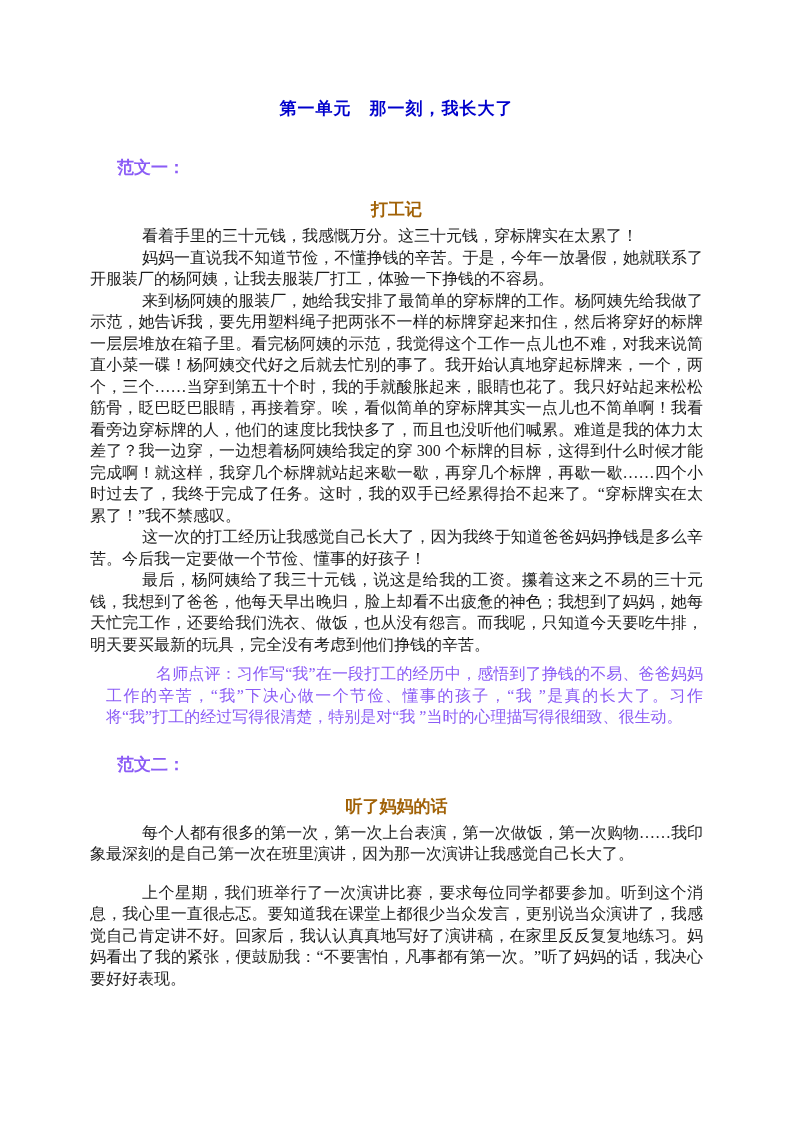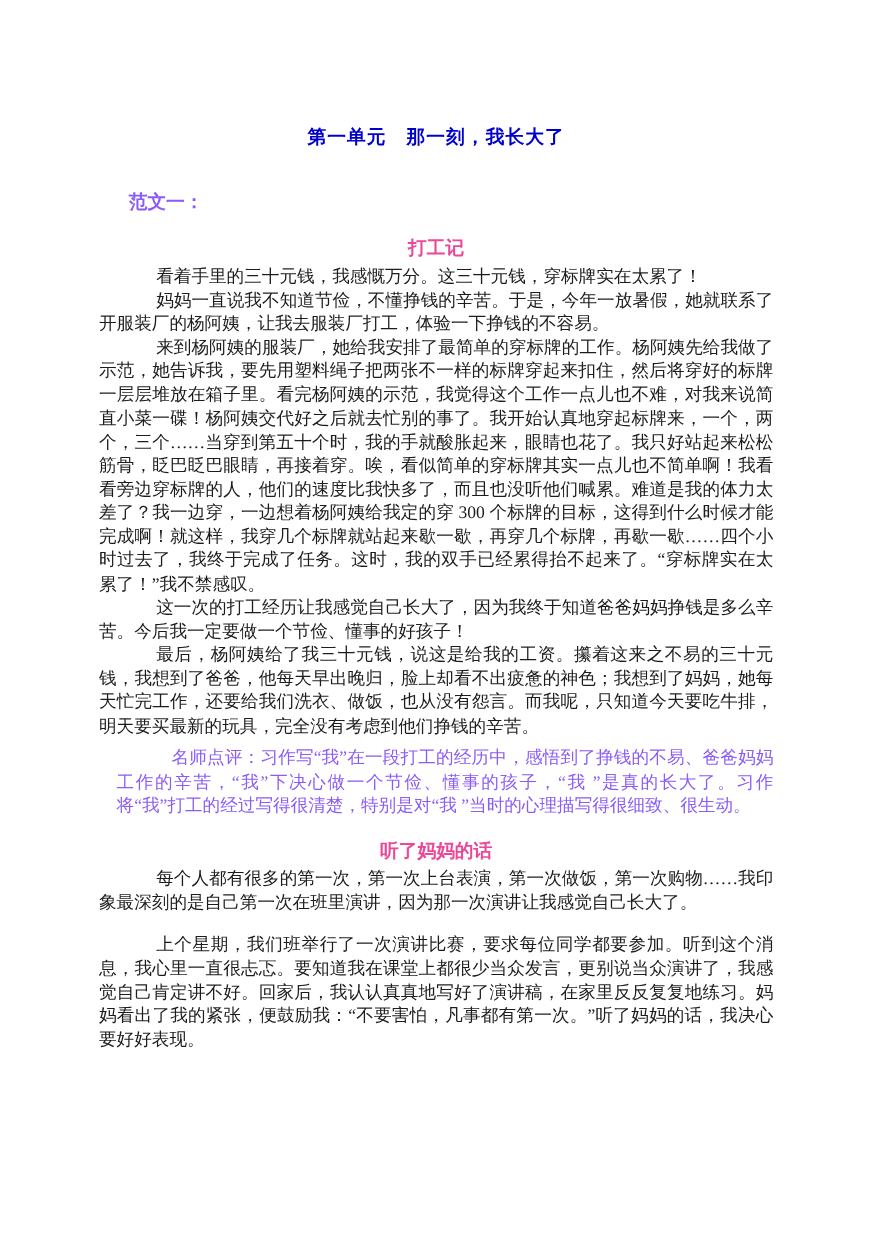--- a/index.html
+++ b/index.html
@@ -7,21 +7,21 @@
     padding: 0;
     background: #ffffff;
   }
   .page {
     position: relative;
     width: 793px;
     height: 1122px;
     margin: 0 auto;
     background: #ffffff;
     box-sizing: border-box;
-    padding: 16px 90px;
+    padding: 0 90px;
     overflow: hidden;
     font-family: "Liberation Serif", "DejaVu Serif", serif;
     color: #1c1c1c;
   }
   .unit-title {
     margin: 96px 0 0 0;
     text-align: center;
     color: #0000cc;
     font-family: "Liberation Sans", "DejaVu Sans", sans-serif;
     font-weight: bold;
@@ -37,21 +37,21 @@
     line-height: 24px;
     color: #8b5cf6;
   }
   .essay-title {
     margin: 18px 0 0 0;
     text-align: center;
     font-family: "Liberation Sans", "DejaVu Sans", sans-serif;
     font-weight: bold;
     font-size: 17px;
     line-height: 24px;
-    color: #ec4899;
+    color: #a16207;
   }
   .body-p {
     margin: 0;
     font-size: 16px;
     line-height: 21.5px;
     text-align: justify;
     text-indent: 52px;
   }
   .body-start {
     margin-top: 3px;
@@ -90,20 +90,21 @@
     <p class="body-p">来到杨阿姨的服装厂，她给我安排了最简单的穿标牌的工作。杨阿姨先给我做了示范，她告诉我，要先用塑料绳子把两张不一样的标牌穿起来扣住，然后将穿好的标牌一层层堆放在箱子里。看完杨阿姨的示范，我觉得这个工作一点儿也不难，对我来说简直小菜一碟！杨阿姨交代好之后就去忙别的事了。我开始认真地穿起标牌来，一个，两个，三个……当穿到第五十个时，我的手就酸胀起来，眼睛也花了。我只好站起来松松筋骨，眨巴眨巴眼睛，再接着穿。唉，看似简单的穿标牌其实一点儿也不简单啊！我看看旁边穿标牌的人，他们的速度比我快多了，而且也没听他们喊累。难道是我的体力太差了？我一边穿，一边想着杨阿姨给我定的穿 300 个标牌的目标，这得到什么时候才能完成啊！就这样，我穿几个标牌就站起来歇一歇，再穿几个标牌，再歇一歇……四个小时过去了，我终于完成了任务。这时，我的双手已经累得抬不起来了。“穿标牌实在太累了！”我不禁感叹。</p>
 
     <p class="body-p">这一次的打工经历让我感觉自己长大了，因为我终于知道爸爸妈妈挣钱是多么辛苦。今后我一定要做一个节俭、懂事的好孩子！</p>
 
     <p class="body-p">最后，杨阿姨给了我三十元钱，说这是给我的工资。攥着这来之不易的三十元钱，我想到了爸爸，他每天早出晚归，脸上却看不出疲惫的神色；我想到了妈妈，她每天忙完工作，还要给我们洗衣、做饭，也从没有怨言。而我呢，只知道今天要吃牛排，明天要买最新的玩具，完全没有考虑到他们挣钱的辛苦。</p>
 
     <p class="comment">名师点评：习作写“我”在一段打工的经历中，感悟到了挣钱的不易、爸爸妈妈工作的辛苦，“我”下决心做一个节俭、懂事的孩子，“我 ”是真的长大了。习作将“我”打工的经过写得很清楚，特别是对“我 ”当时的心理描写得很细致、很生动。</p>
   </section>
 
   <section>
+    <h2 class="section-label section-label-2">范文二：</h2>
 
     <h3 class="essay-title">听了妈妈的话</h3>
 
     <p class="body-p body-start">每个人都有很多的第一次，第一次上台表演，第一次做饭，第一次购物……我印象最深刻的是自己第一次在班里演讲，因为那一次演讲让我感觉自己长大了。</p>
 
     <p class="body-p para-break">上个星期，我们班举行了一次演讲比赛，要求每位同学都要参加。听到这个消息，我心里一直很忐忑。要知道我在课堂上都很少当众发言，更别说当众演讲了，我感觉自己肯定讲不好。回家后，我认认真真地写好了演讲稿，在家里反反复复地练习。妈妈看出了我的紧张，便鼓励我：“不要害怕，凡事都有第一次。”听了妈妈的话，我决心要好好表现。</p>
   </section>
 
 </div>
 

